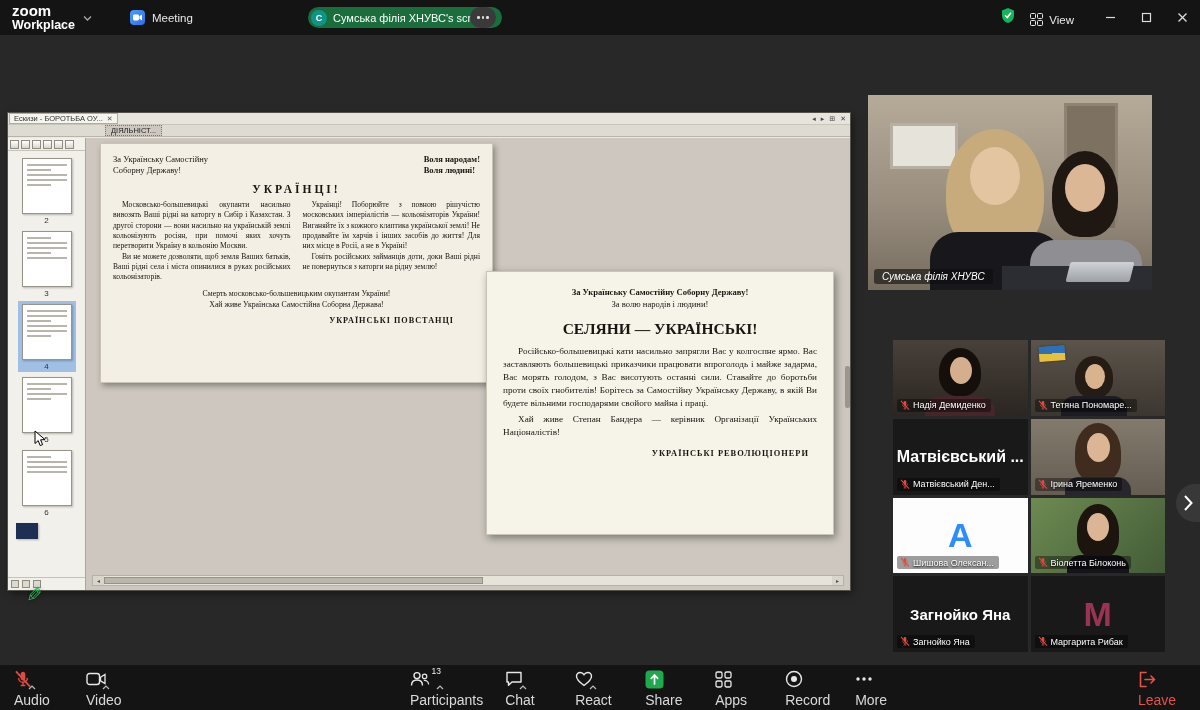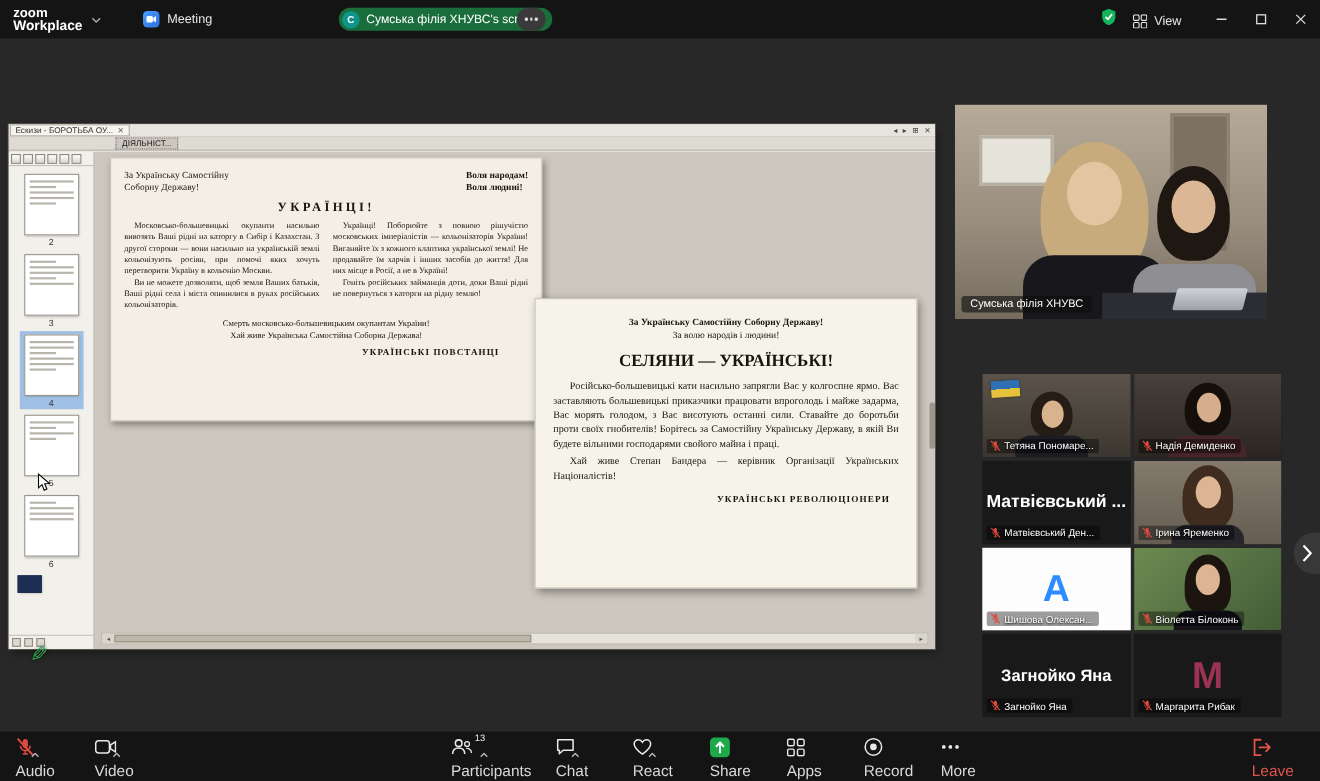--- a/index.html
+++ b/index.html
@@ -3,21 +3,21 @@
 <meta charset="utf-8">
 <style>
   * { box-sizing: border-box; margin: 0; padding: 0; }
   html,body { background:#111; }
   body { font-family:"Liberation Sans", sans-serif; }
   .app { position:relative; width:1200px; height:710px; background:#282828; overflow:hidden; }
 
   
   .titlebar { position:absolute; top:0; left:0; width:100%; height:35px; background:#141414; display:flex; align-items:center; color:#fff; }
   .logo { margin-left:12px; display:flex; flex-direction:column; line-height:1.05; }
-  .logo .z { font-size:12px; font-weight:bold; }
+  .logo .z { font-size:15px; font-weight:bold; }
   .logo .w { font-size:12.5px; font-weight:600; }
   .logo-caret { margin-left:8px; color:#aaa; font-size:9px; }
   .meeting-tab { margin-left:38px; display:flex; align-items:center; gap:7px; font-size:11.5px; color:#e8e8e8; cursor:pointer; }
   .meeting-ic { width:15px; height:15px; border-radius:4px; background:linear-gradient(135deg,#4a9dff,#2d6fe0); display:flex; align-items:center; justify-content:center; }
   .share-pill { position:absolute; left:308px; top:7px; height:21px; background:#1a6e3c; border-radius:12px; display:flex; align-items:center; gap:6px; padding:0 12px 0 3px; font-size:11px; color:#fff; cursor:pointer; }
   .pill-avatar { width:16px; height:16px; border-radius:50%; background:#0e9488; color:#fff; font-size:9px; display:flex; align-items:center; justify-content:center; font-weight:bold; }
   .more-pill { position:absolute; left:470px; top:7px; height:21px; width:26px; background:#3a3a3a; border-radius:11px; display:flex; align-items:center; justify-content:center; gap:2px; cursor:pointer; }
   .more-pill i { width:2.5px; height:2.5px; border-radius:50%; background:#ddd; }
   .tbar-right { margin-left:auto; display:flex; align-items:center; height:100%; }
   .view-btn { display:flex; align-items:center; gap:6px; font-size:11.5px; color:#e8e8e8; margin:4px 18px 0 14px; cursor:pointer; }
@@ -75,21 +75,21 @@
   .hscroll { position:absolute; left:6px; right:6px; bottom:4px; height:11px; background:#e6e3db; border:1px solid #b5b1a6; display:flex; align-items:stretch; }
   .hs-arrow { width:11px; background:#d8d5cc; font-size:6px; color:#555; display:flex; align-items:center; justify-content:center; cursor:pointer; }
   .hs-track { flex:1; position:relative; }
   .hs-thumb { position:absolute; left:0; top:1px; bottom:1px; width:52%; background:#bab6ab; border:1px solid #96927f; cursor:pointer; }
   .vscroll { position:absolute; right:0; top:228px; width:5px; height:42px; background:#9a968c; border-radius:2px; cursor:pointer; }
 
   .annotate { position:absolute; left:22px; top:582px; width:24px; height:24px; display:flex; align-items:center; justify-content:center; cursor:pointer; }
   .annotate span { color:#2fae52; font-size:19px; transform:rotate(90deg); text-shadow:0 0 4px rgba(0,0,0,.6); }
 
   
-  .main-video { position:absolute; left:868px; top:95px; width:284px; height:195px; background:#1a1a1a; overflow:hidden; }
+  .main-video { position:absolute; left:868px; top:95px; width:284px; height:195px; background:#1a1a1a; overflow:hidden;font-style:italic; }
   .mv-scene { position:absolute; inset:0; background:linear-gradient(180deg,#b6ab99 0%,#998e7e 55%,#766c5e 100%); }
   .mv-board { position:absolute; left:22px; top:28px; width:68px; height:46px; background:#e6e3da; border:3px solid #b6b0a2; }
   .mv-door { position:absolute; right:34px; top:8px; width:54px; height:128px; background:#7d7261; border:3px solid #8f8474; }
   .pp { position:absolute; }
   .pp .hair, .pp .face, .pp .torso { position:absolute; }
   .mv-p1 { left:62px; top:34px; width:132px; height:161px; }
   .mv-p1 .hair { left:16px; top:0; width:98px; height:126px; border-radius:50% 50% 42% 42%; background:#c7ab7c; }
   .mv-p1 .face { left:40px; top:18px; width:50px; height:58px; border-radius:50%; background:#e4c5a1; }
   .mv-p1 .torso { left:0; bottom:0; width:132px; height:58px; border-radius:28px 28px 0 0; background:#17171c; }
   .mv-p2 { right:10px; top:56px; width:112px; height:139px; }
@@ -383,53 +383,53 @@
       <div class="mv-laptop"></div>
     </div>
     <div class="vid-label">
       <span>Сумська філія ХНУВС</span>
     </div>
   </div>
 
   <div class="pgrid">
 
     <div class="tile">
+      <div class="scene s-t2">
+        <div class="hair"></div>
+          <div class="face"></div>
+          <div class="torso"></div>
+      </div>
+      <div class="pl">
+        <svg width="10" height="11" viewBox="0 0 12 13">
+            <path d="M6 1.2c-.9 0-1.6.7-1.6 1.6v2.6c0 .9.7 1.6 1.6 1.6s1.6-.7 1.6-1.6V2.8C7.6 1.9 6.9 1.2 6 1.2z" fill="#e04a3f"></path>
+            <path d="M3 5.4c0 1.7 1.3 3 3 3s3-1.3 3-3" stroke="#e04a3f" fill="none"></path>
+            <line x1="6" y1="8.4" x2="6" y2="10.4" stroke="#e04a3f"></line>
+            <line x1="4.4" y1="10.6" x2="7.6" y2="10.6" stroke="#e04a3f"></line>
+            <line x1="1.2" y1="1" x2="10.8" y2="11.4" stroke="#e04a3f" stroke-width="1.3"></line>
+          </svg>
+        <span>Надія Демиденко</span>
+      </div>
+    </div>
+
+    <div class="tile">
       <div class="scene s-t1">
         <div class="flag"></div>
         <div class="hair"></div>
           <div class="face"></div>
           <div class="torso"></div>
       </div>
       <div class="pl">
         <svg width="10" height="11" viewBox="0 0 12 13">
             <path d="M6 1.2c-.9 0-1.6.7-1.6 1.6v2.6c0 .9.7 1.6 1.6 1.6s1.6-.7 1.6-1.6V2.8C7.6 1.9 6.9 1.2 6 1.2z" fill="#e04a3f"></path>
             <path d="M3 5.4c0 1.7 1.3 3 3 3s3-1.3 3-3" stroke="#e04a3f" fill="none"></path>
             <line x1="6" y1="8.4" x2="6" y2="10.4" stroke="#e04a3f"></line>
             <line x1="4.4" y1="10.6" x2="7.6" y2="10.6" stroke="#e04a3f"></line>
             <line x1="1.2" y1="1" x2="10.8" y2="11.4" stroke="#e04a3f" stroke-width="1.3"></line>
           </svg>
         <span>Тетяна Пономаре...</span>
-      </div>
-    </div>
-
-    <div class="tile">
-      <div class="scene s-t2">
-        <div class="hair"></div>
-          <div class="face"></div>
-          <div class="torso"></div>
-      </div>
-      <div class="pl">
-        <svg width="10" height="11" viewBox="0 0 12 13">
-            <path d="M6 1.2c-.9 0-1.6.7-1.6 1.6v2.6c0 .9.7 1.6 1.6 1.6s1.6-.7 1.6-1.6V2.8C7.6 1.9 6.9 1.2 6 1.2z" fill="#e04a3f"></path>
-            <path d="M3 5.4c0 1.7 1.3 3 3 3s3-1.3 3-3" stroke="#e04a3f" fill="none"></path>
-            <line x1="6" y1="8.4" x2="6" y2="10.4" stroke="#e04a3f"></line>
-            <line x1="4.4" y1="10.6" x2="7.6" y2="10.6" stroke="#e04a3f"></line>
-            <line x1="1.2" y1="1" x2="10.8" y2="11.4" stroke="#e04a3f" stroke-width="1.3"></line>
-          </svg>
-        <span>Надія Демиденко</span>
       </div>
     </div>
 
     <div class="tile">
       <div class="tile-name-big">Матвієвський ...</div>
       <div class="pl">
         <svg width="10" height="11" viewBox="0 0 12 13">
             <path d="M6 1.2c-.9 0-1.6.7-1.6 1.6v2.6c0 .9.7 1.6 1.6 1.6s1.6-.7 1.6-1.6V2.8C7.6 1.9 6.9 1.2 6 1.2z" fill="#e04a3f"></path>
             <path d="M3 5.4c0 1.7 1.3 3 3 3s3-1.3 3-3" stroke="#e04a3f" fill="none"></path>
             <line x1="6" y1="8.4" x2="6" y2="10.4" stroke="#e04a3f"></line>

